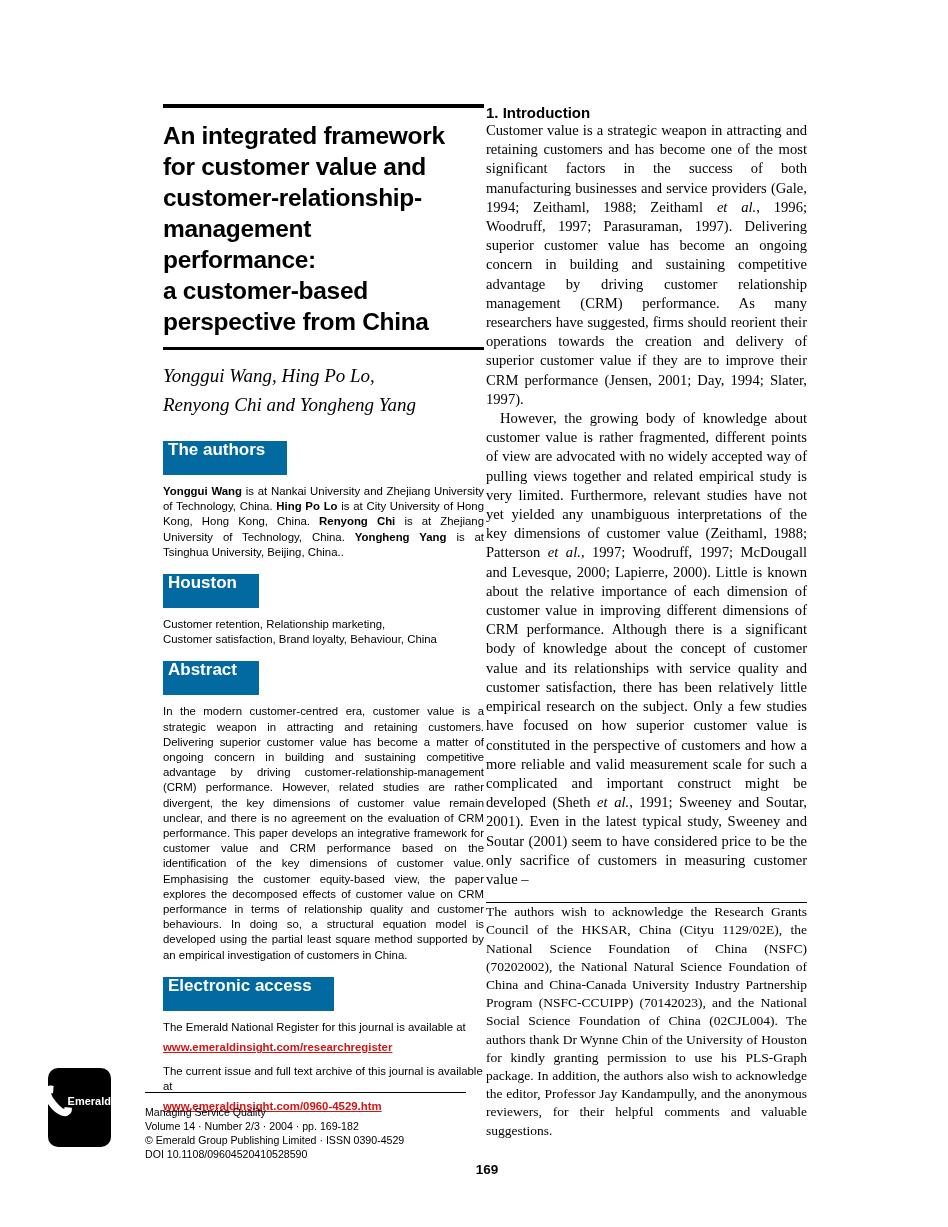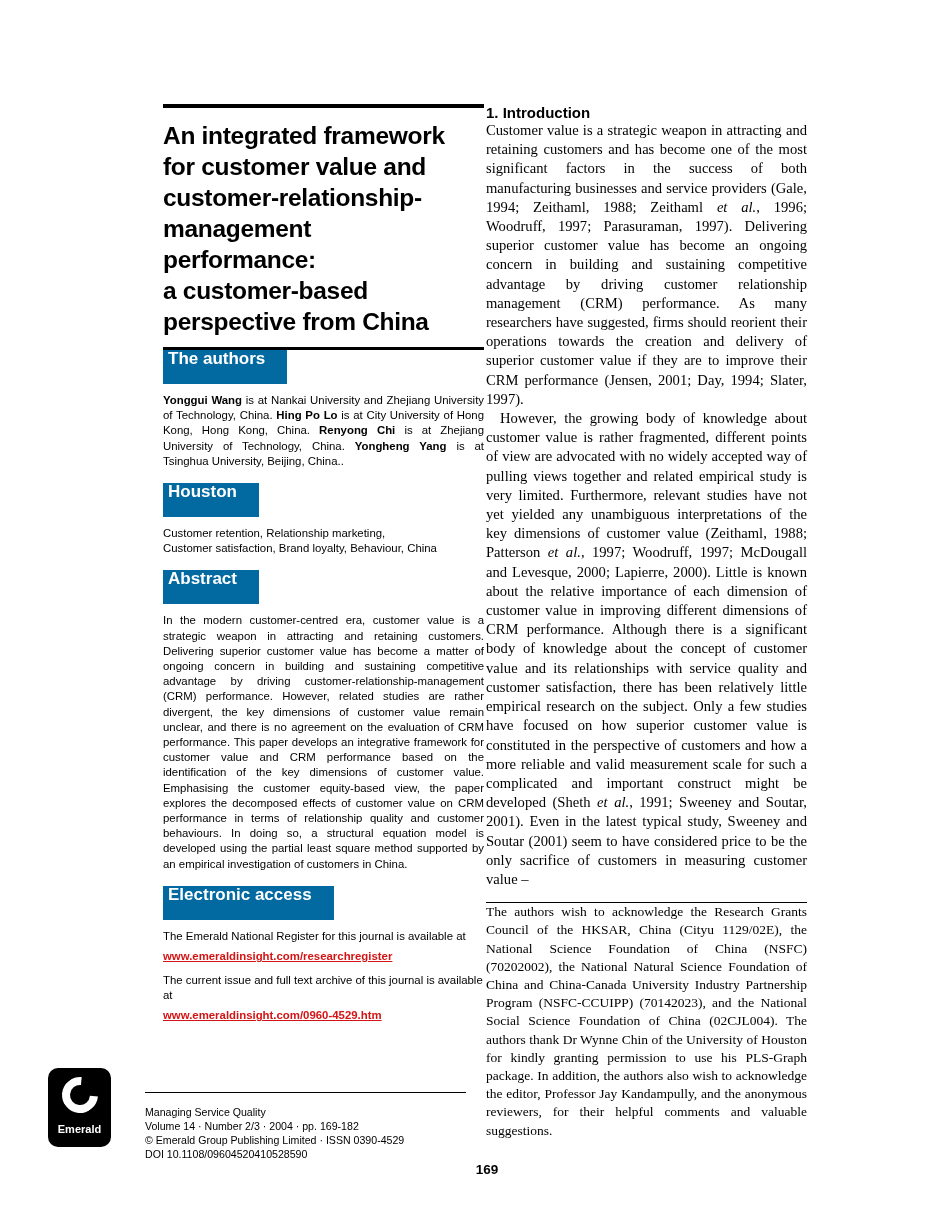--- a/index.html
+++ b/index.html
@@ -39,22 +39,22 @@
   }
   
   .journal-info {
     position:absolute; left:145px; top:1092px; width:321px;
     border-top:1px solid #000; padding-top:12px;
     font-size:10.6px; line-height:14px;
   }
   .emerald-logo {
     position:absolute; left:48px; top:1068px; width:63px; height:79px;
     background:#000; border-radius:10px;
-    display:flex; flex-direction:column; align-items:center;
-    justify-content:space-between; padding:9px 0 12px 0;
+    display:flex; flex-direction:row; align-items:center;
+    justify-content:space-between; padding:9px 0 22px 0;
   }
   .logo-mark {
     width:36px; height:36px; border-radius:50%;
     border:8px solid #fff; border-right-color:transparent;
     transform:rotate(-40deg);
   }
   .logo-word { color:#fff; font-size:11px; font-weight:bold; }
   
   .right-col { position:absolute; left:486px; top:104px; width:321px; }
   .intro-heading { font-size:15px; font-weight:bold; margin-bottom:0; }
@@ -86,20 +86,22 @@
     <h1 class="paper-title">An integrated framework
 for customer value and
 customer-relationship-
 management
 performance:
 a customer-based
 perspective from China</h1>
 
     <div class="rule-mid"></div>
 
+    <div class="paper-authors">Yonggui Wang, Hing Po Lo,
+Renyong Chi and Yongheng Yang</div>
 
     <div>
       <span class="label-box">The authors</span>
       <p class="small-text justify"><span style="font-weight: bold;">Yonggui Wang</span><span> is at Nankai University and Zhejiang University of Technology, China. </span><span style="font-weight: bold;">Hing Po Lo</span><span> is at City University of Hong Kong, Hong Kong, China. </span><span style="font-weight: bold;">Renyong Chi</span><span> is at Zhejiang University of Technology, China. </span><span style="font-weight: bold;">Yongheng Yang</span><span> is at Tsinghua University, Beijing, China..</span></p>
     </div>
 
     <div>
       <span class="label-box">Houston</span>
       <p class="small-text pre-line">Customer retention, Relationship marketing,
 Customer satisfaction, Brand loyalty, Behaviour, China</p>

